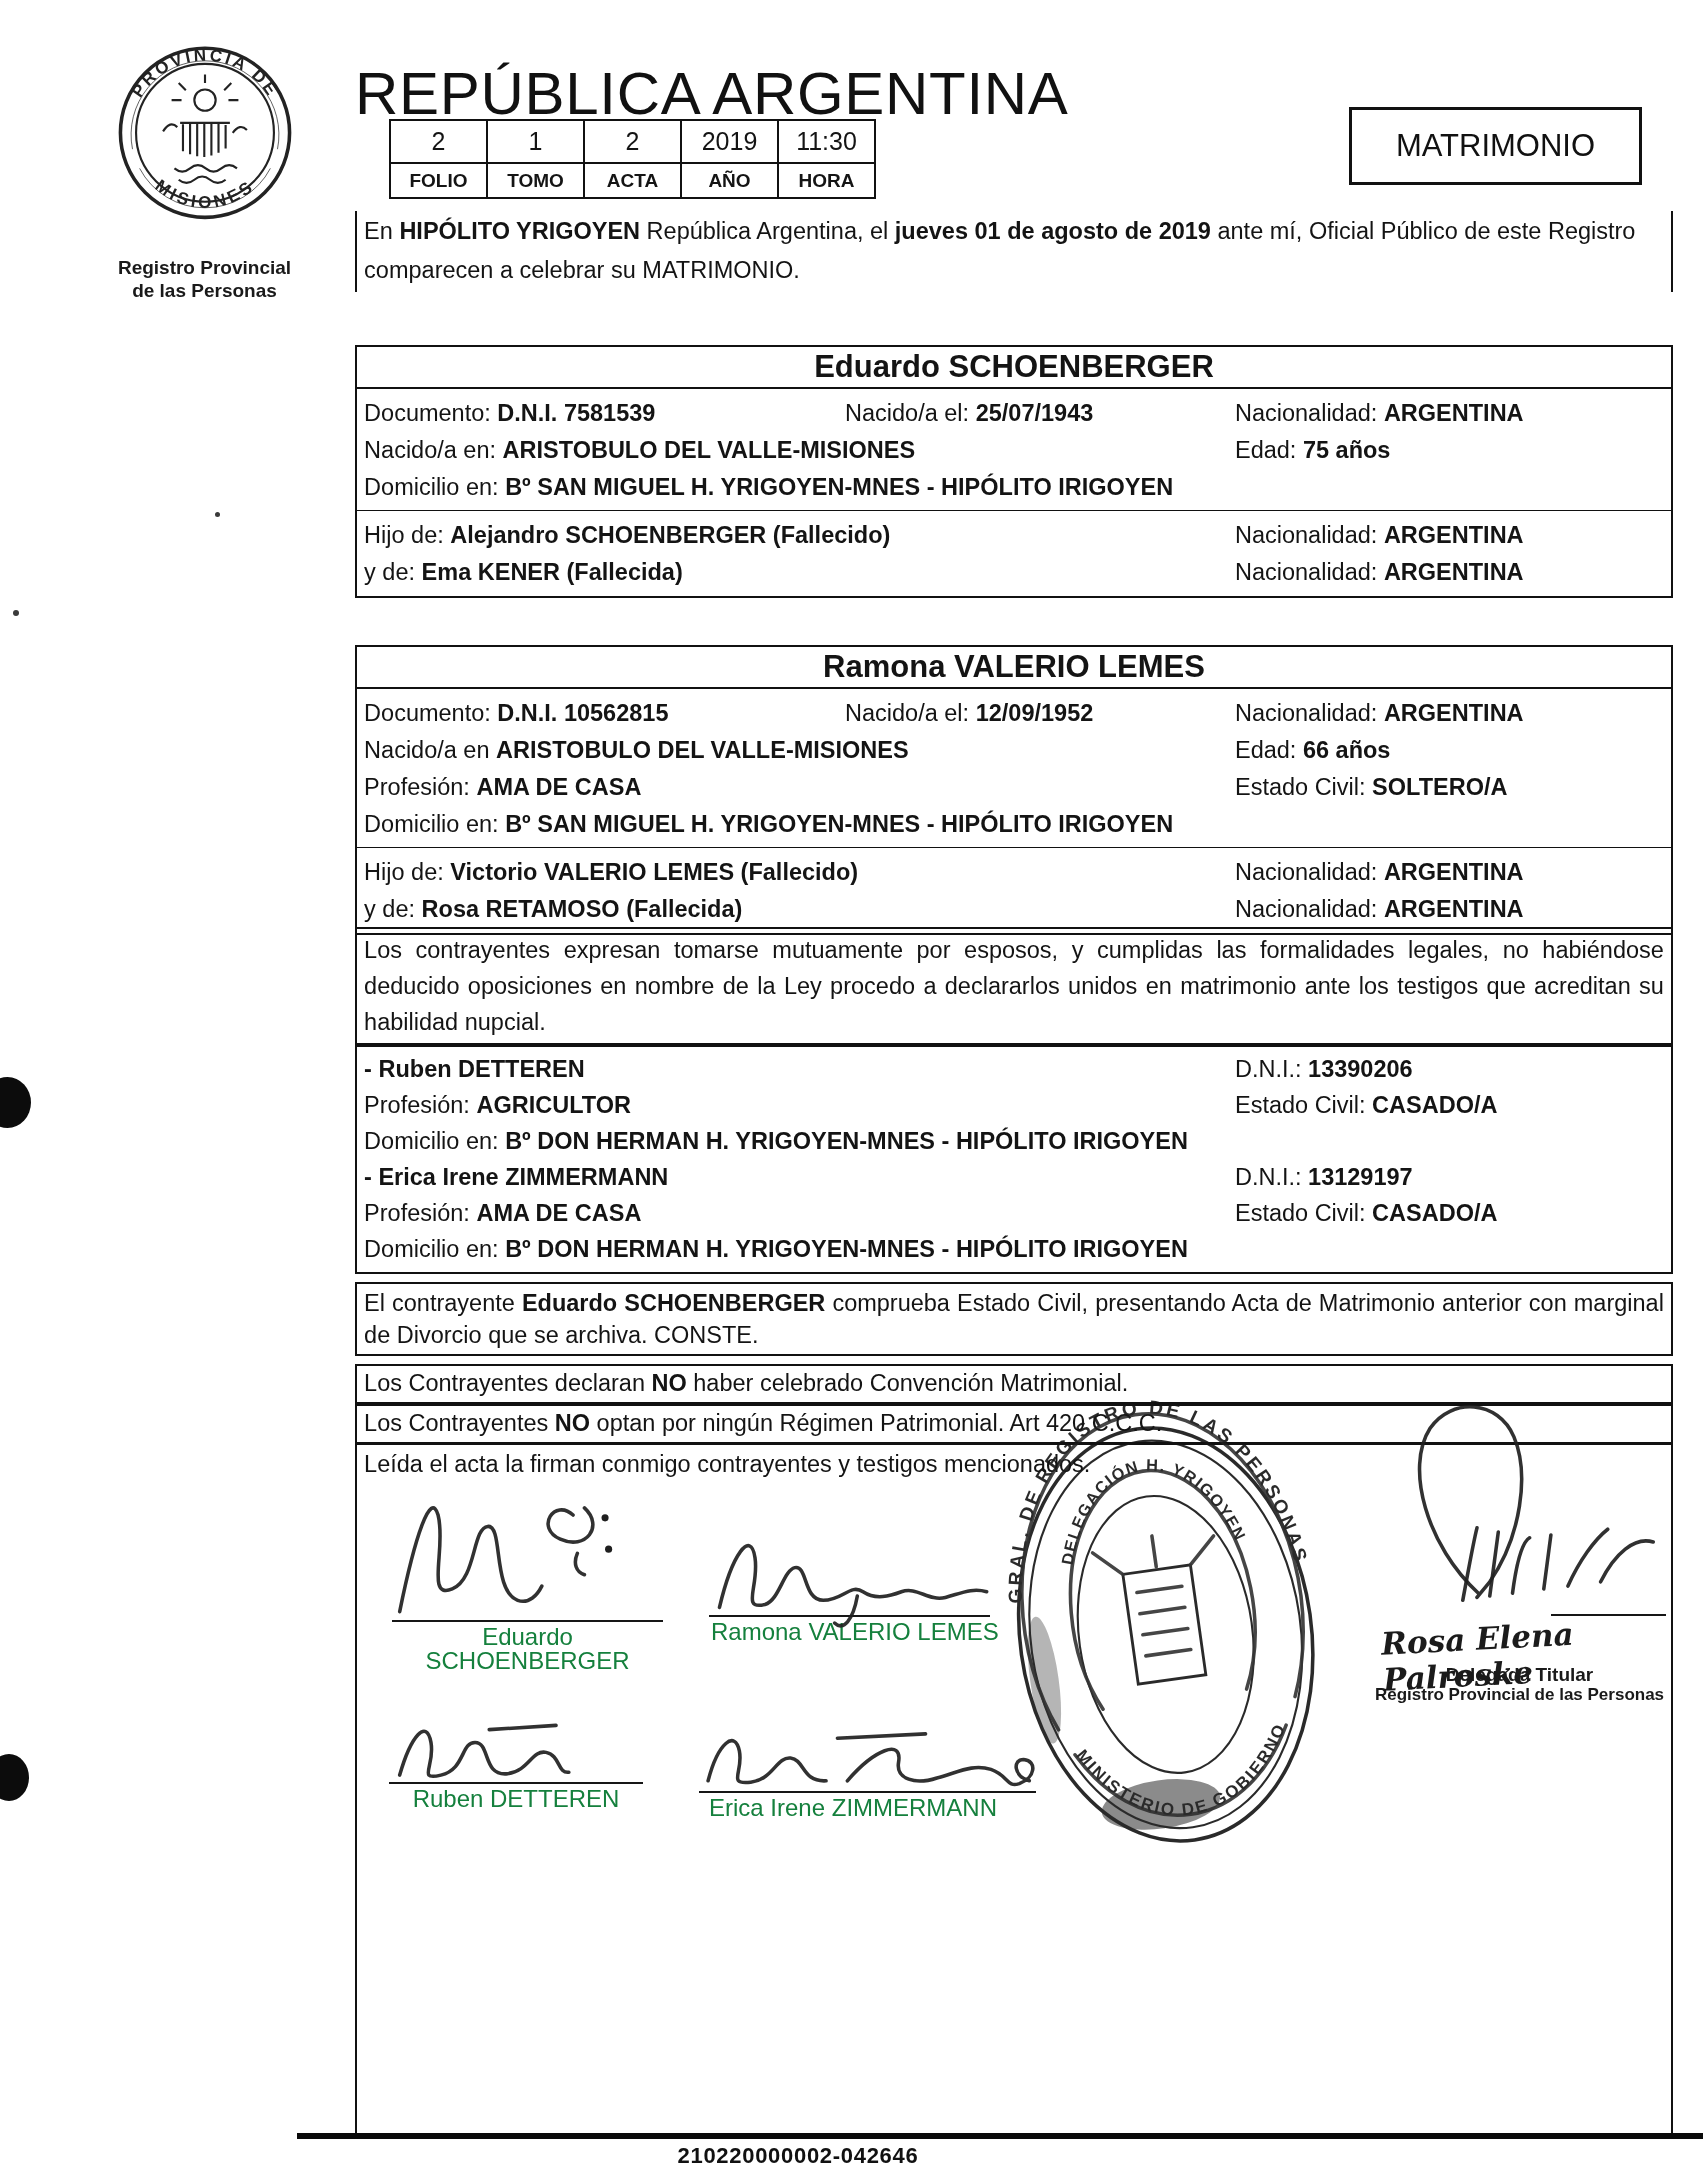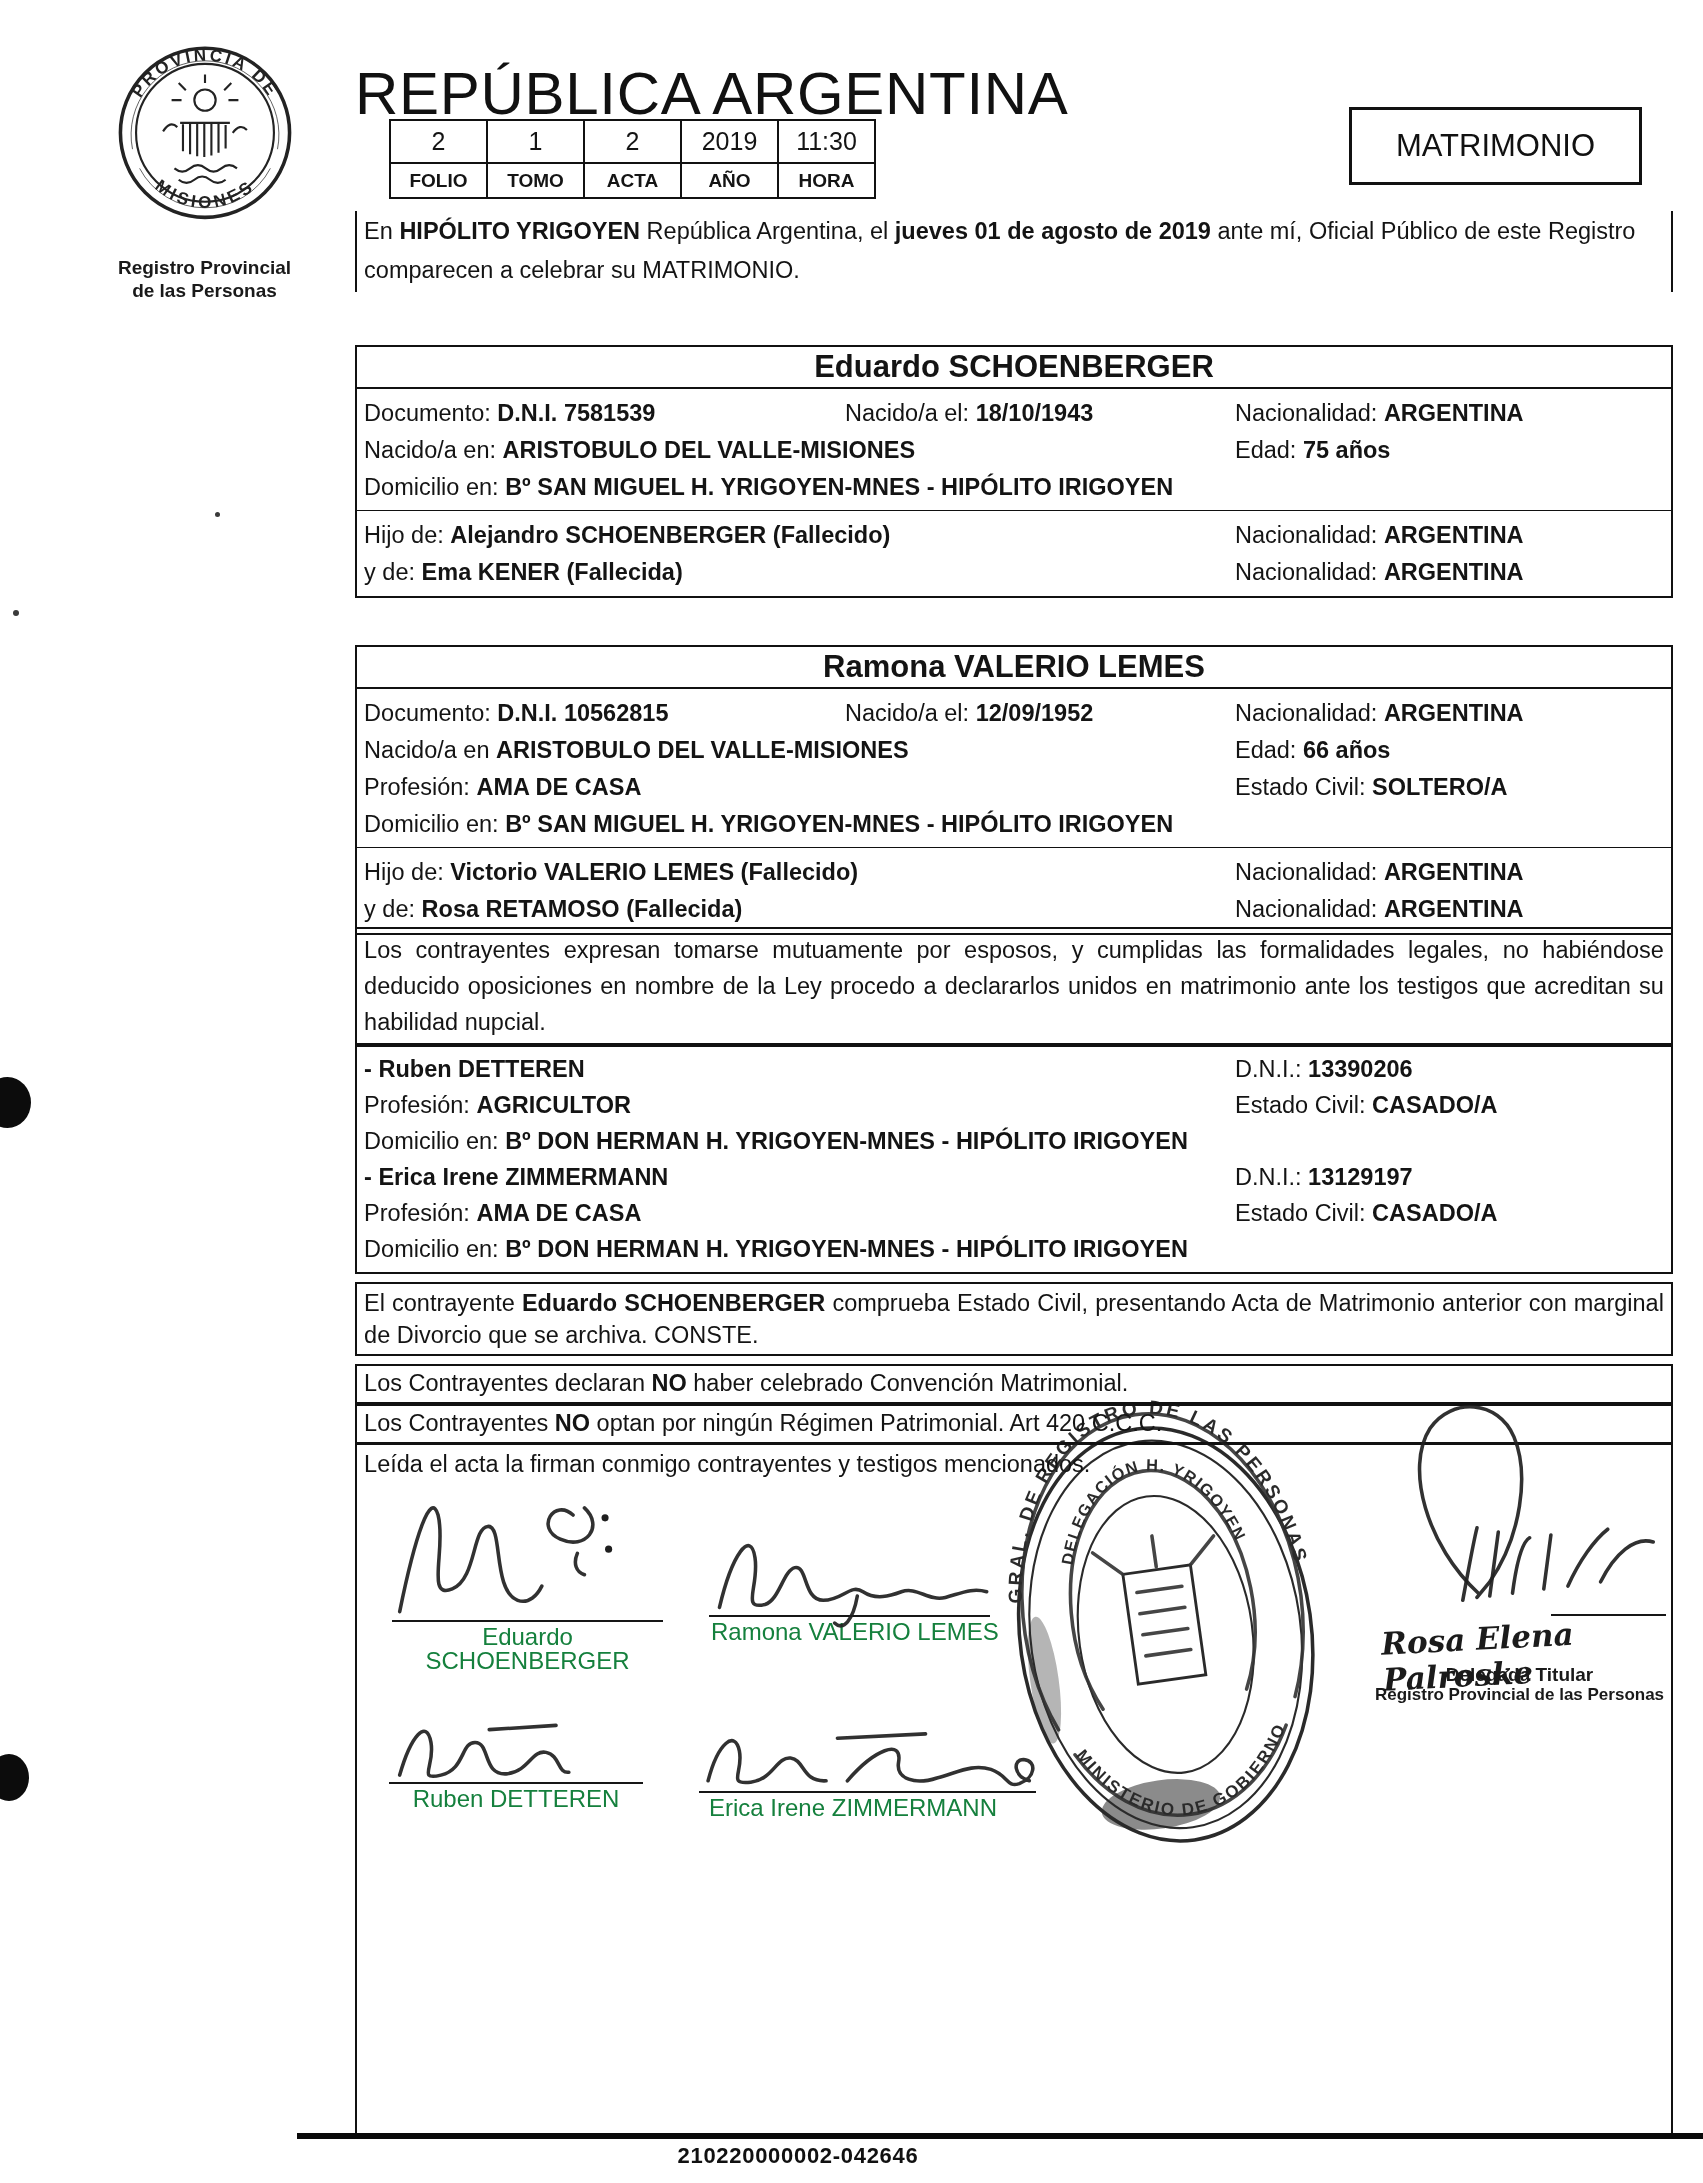--- a/index.html
+++ b/index.html
@@ -120,21 +120,21 @@
 
     <div class="bx intro">
       <span>En </span><b>HIPÓLITO YRIGOYEN</b><span> República Argentina, el </span><b>jueves 01 de agosto de 2019</b><span> ante mí, Oficial Público de este Registro comparecen a celebrar su MATRIMONIO.</span>
     </div>
 
     <div class="bx pbox" style="top:306px">
       <div class="pname">Eduardo SCHOENBERGER</div>
       <div class="pdetails">
         <div class="row">
           <span><span>Documento: </span><b>D.N.I. 7581539</b></span>
-          <span class="mid"><span>Nacido/a el: </span><b>18/10/1943</b></span>
+          <span class="mid"><span>Nacido/a el: </span><b>25/07/1943</b></span>
           <span class="right"><span>Nacionalidad: </span><b>ARGENTINA</b></span>
         </div>
         <div class="row">
           <span><span>Nacido/a en: </span><b>ARISTOBULO DEL VALLE-MISIONES</b></span>
           <span class="right"><span>Edad: </span><b>75 años</b></span>
         </div>
         <div class="row">
           <span><span>Domicilio en: </span><b>Bº SAN MIGUEL H. YRIGOYEN-MNES - HIPÓLITO IRIGOYEN</b></span>
         </div>
       </div>

